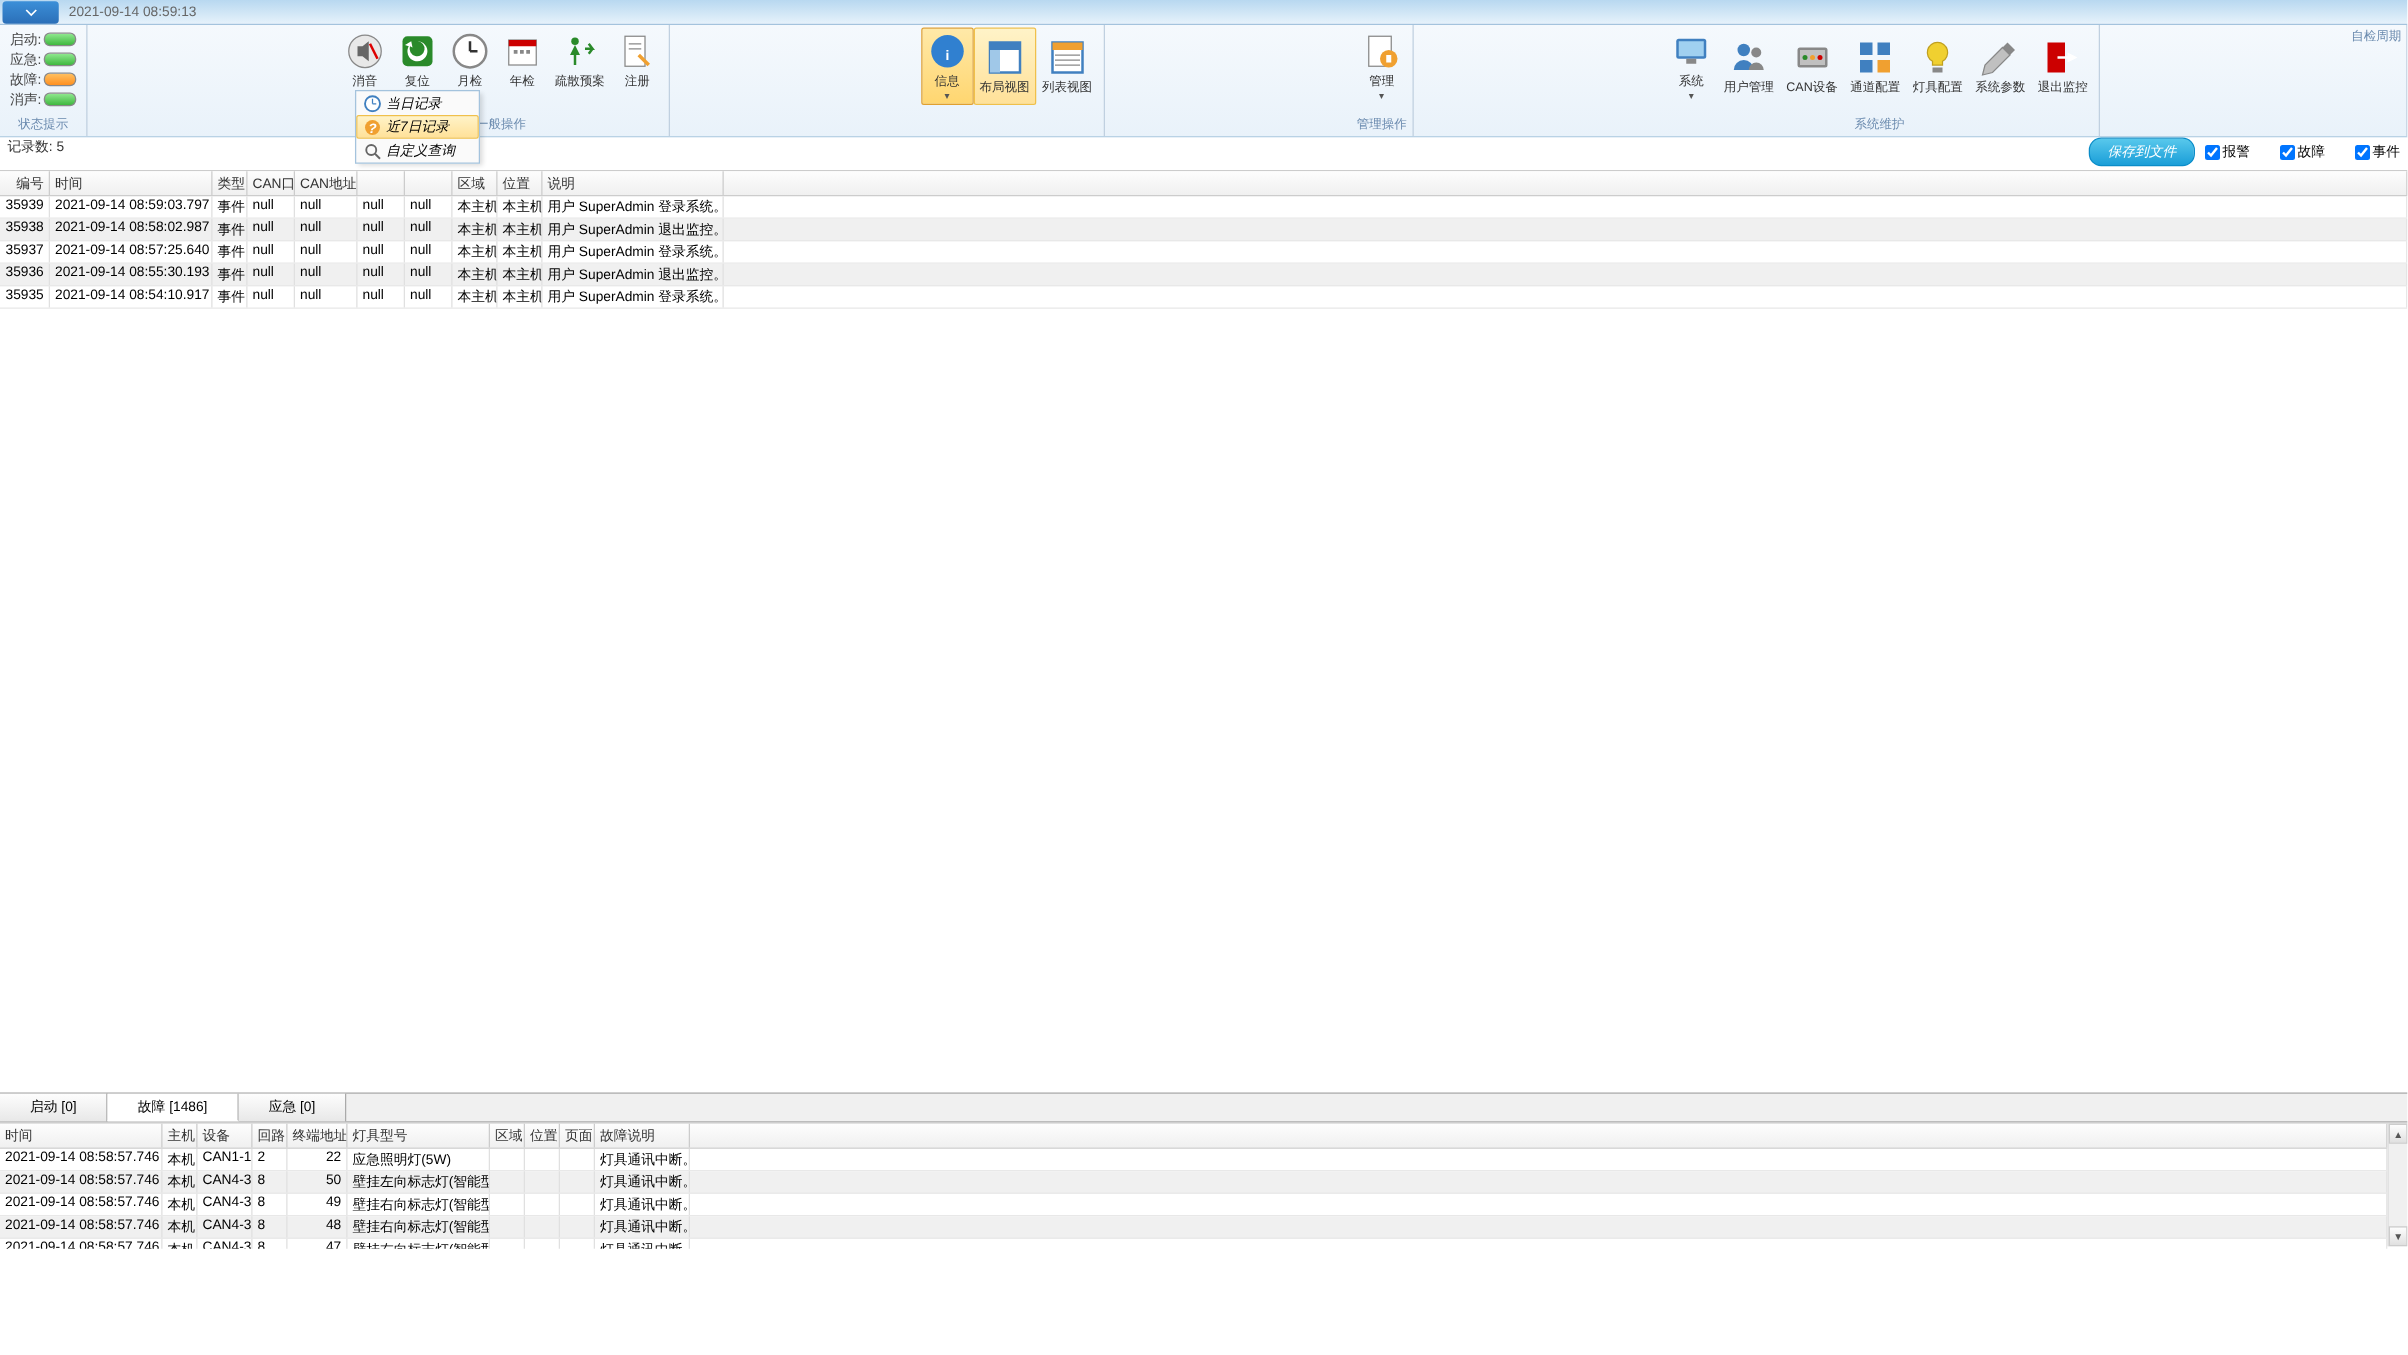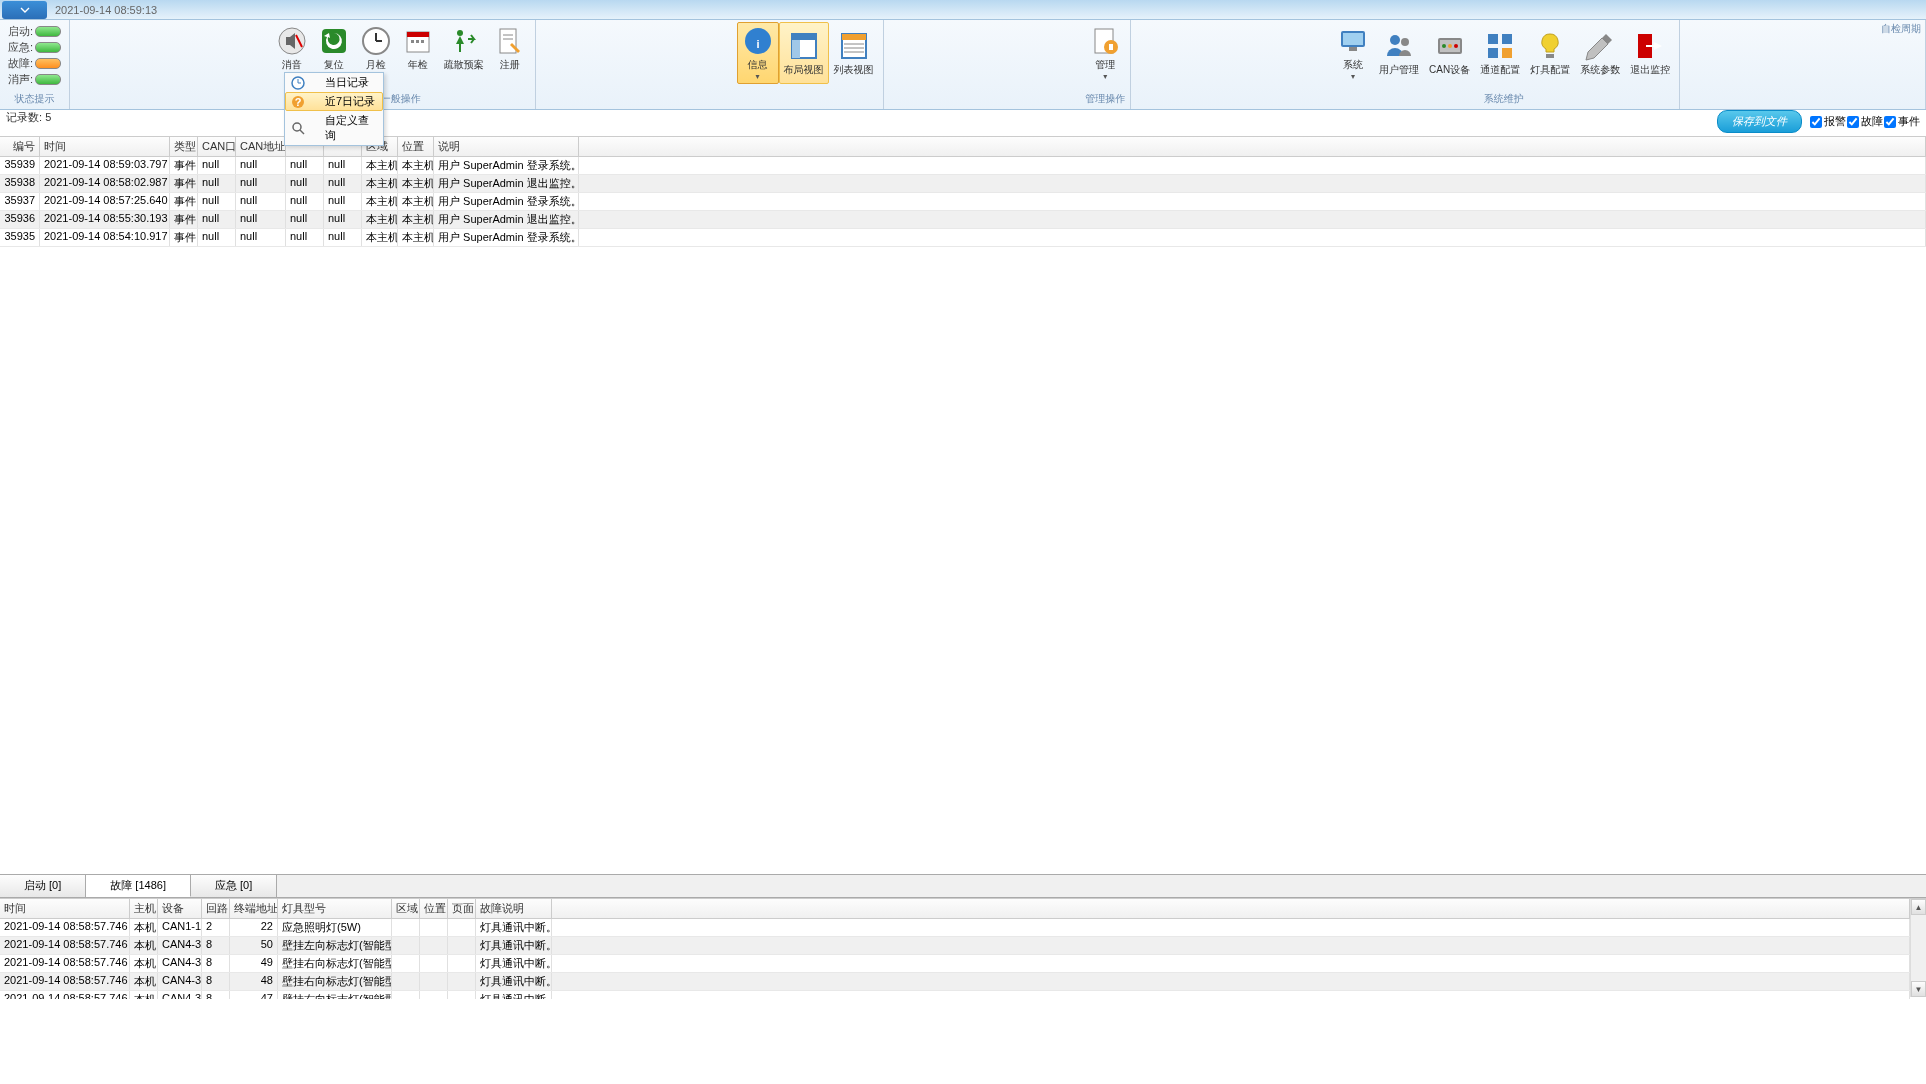--- a/index.html
+++ b/index.html
@@ -18,21 +18,21 @@
 .ribbon-group-items{display:flex;gap:0px;}
 .ribbon-group-label{text-align:center;color:#6a8aae;font-size:10px;padding-bottom:1px;}
 .ribbon-btn{display:flex;flex-direction:column;align-items:center;justify-content:center;padding:2px 4px;min-width:36px;cursor:pointer;border:1px solid transparent;border-radius:2px;}
 .ribbon-btn.active{background:linear-gradient(#ffe9a8,#ffd670);border-color:#e0a030;}
 .ribbon-btn.highlight{background:linear-gradient(#fff3c8,#ffe199);border-color:#f0c04a;}
 .ribbon-icon{width:32px;height:32px;display:flex;align-items:center;justify-content:center;}
 .ribbon-label{font-size:10px;color:#333;margin-top:1px;}
 .ribbon-arrow{font-size:8px;color:#555;}
 .self-check{padding:3px 8px;color:#1060c0;font-size:11px;line-height:14px;}
 .dropdown-menu{position:absolute;left:284px;top:72px;background:#fafafa;border:1px solid #a4c3dd;box-shadow:2px 2px 4px rgba(0,0,0,0.15);z-index:100;width:100px;}
-.dropdown-item{display:flex;align-items:center;gap:20px;padding:2px 6px;cursor:pointer;}
+.dropdown-item{display:flex;align-items:center;gap:4px;padding:2px 6px;cursor:pointer;font-style:italic;}
 .dropdown-item.hover{background:linear-gradient(#fff3c8,#ffe199);border:1px solid #f0c04a;border-radius:2px;padding:1px 5px;}
 .dropdown-icon{width:14px;height:14px;}
 .toolbar{height:26px;display:flex;align-items:flex-start;justify-content:space-between;padding:0 6px;background:#fff;}
 .toolbar-left{color:#333;}
 .toolbar-right{display:flex;align-items:center;gap:8px;}
 .save-btn{background:linear-gradient(#58c8ec,#1a9ed8);color:#fff;border:1px solid #0a8cc8;padding:3px 14px;border-radius:10px;cursor:pointer;font-style:italic;}
 .chk{display:flex;align-items:center;gap:2px;}
 .chk input{width:12px;height:12px;}
 .grid{border-top:1px solid #ccc;}
 .grid-header{display:flex;background:linear-gradient(#fdfdfd,#f0f0f0);border-bottom:1px solid #ccc;}
@@ -353,21 +353,21 @@
     </div>
   </div>
 
 <div class="toolbar">
   <div class="toolbar-left">
     <span>记录数:</span>
     <span>5</span>
   </div>
   <div class="toolbar-right">
     <div class="save-btn">保存到文件</div>
-    <div id="checks" style="display:flex;gap:1px;">
+    <div id="checks" style="display:flex;gap:24px;">
         <label class="chk">
           <input type="checkbox" checked="" style="">
           <span>报警</span>
         </label>
         <label class="chk">
           <input type="checkbox" checked="" style="">
           <span>故障</span>
         </label>
         <label class="chk">
           <input type="checkbox" checked="" style="">

